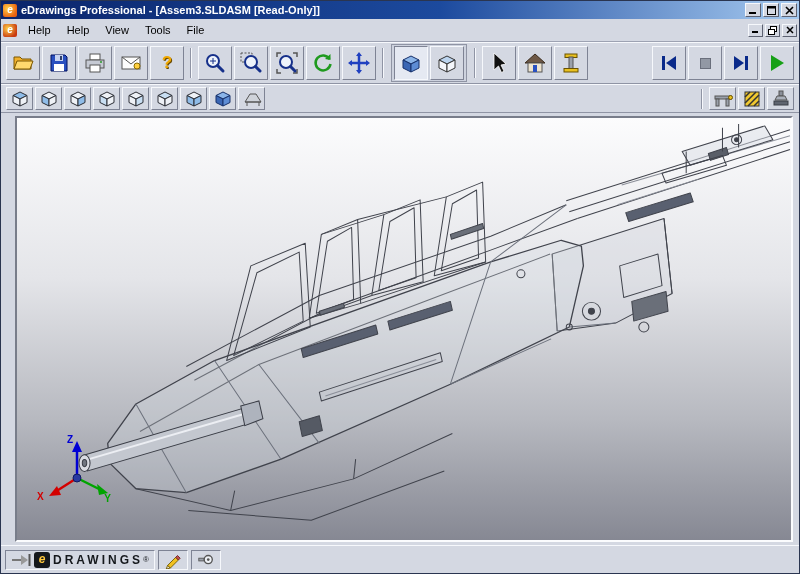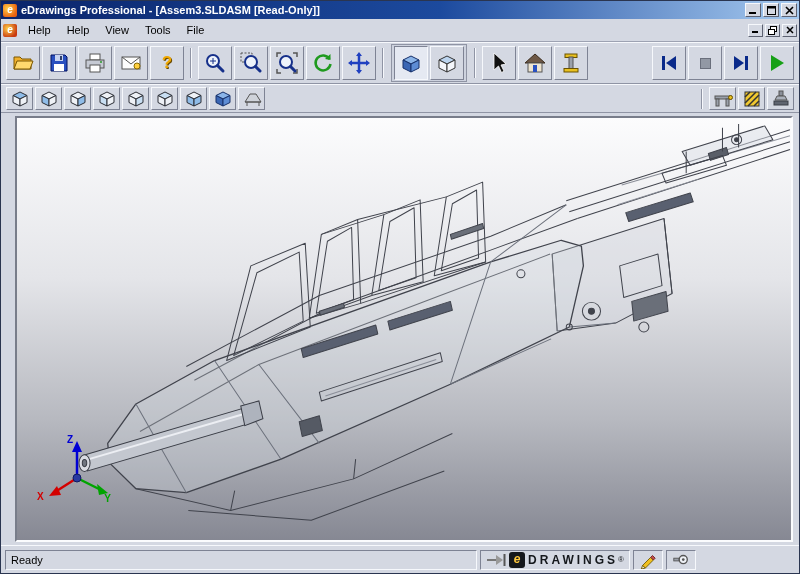--- a/index.html
+++ b/index.html
@@ -410,23 +410,20 @@
           <circle cx="36" cy="42" r="4" fill="#2a3aa0" stroke="#101a60"></circle>
         </svg>
         <span class="triad-label lbl-z">Z</span>
         <span class="triad-label lbl-x">X</span>
         <span class="triad-label lbl-y">Y</span>
       </div>
     </div>
   </div>
 
   <div class="statusbar">
-    <div class="spanel sp-ready">
-      <span>Ready</span>
-    </div>
     <div class="spanel">
       <svg width="20" height="16" viewBox="0 0 20 16">
         <path d="M1 8 H10" stroke="#777" stroke-width="2"></path>
         <polygon points="10,3 10,13 17,8" fill="#999"></polygon>
         <rect x="17.5" y="2" width="2" height="12" fill="#555"></rect>
       </svg>
       <span class="elogo">e</span>
       <span class="brand-name">DRAWINGS</span>
       <span class="brand-reg">®</span>
     </div>

